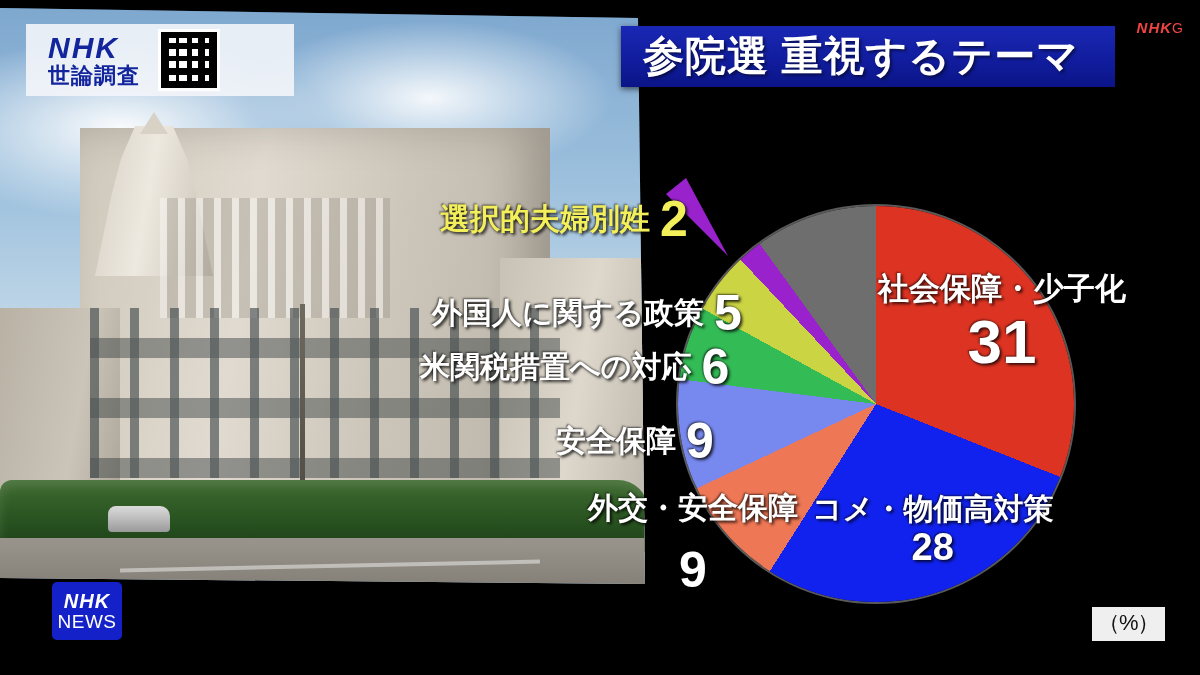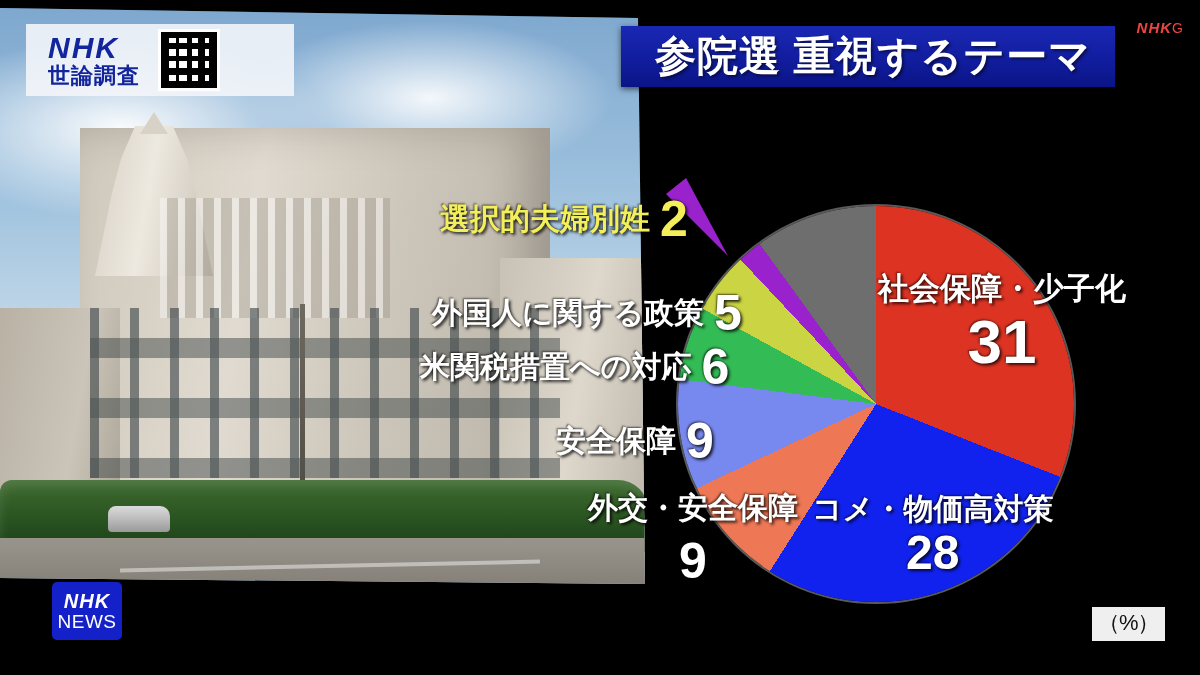--- a/index.html
+++ b/index.html
@@ -141,21 +141,21 @@
   }
   .news-badge .n1 { font-size: 20px; font-weight: 700; font-style: italic; letter-spacing: 1px; }
   .news-badge .n2 { font-size: 19px; font-weight: 400; letter-spacing: .5px; }
 
   
   .title-bar {
     position: absolute; left: 621px; top: 26px;
     width: 494px; height: 61px;
     background: linear-gradient(#1a27b4, #101c9c 60%, #0b1486);
     display: flex; align-items: center;
-    padding-left: 34px;
+    padding-left: 22px;
     box-shadow: 0 2px 6px rgba(0,0,0,.6);
   }
   .title-bar .tl {
     color: #fff; font-size: 41px; font-weight: 700;
     letter-spacing: 1px;
     text-shadow: 2px 2px 3px rgba(0,0,0,.5);
     white-space: nowrap;
   }
   .nhk-g {
     position: absolute; right: 16px; top: 19px;
@@ -188,40 +188,40 @@
     color: #fff;
     font-weight: 700;
     text-align: center;
     text-shadow: 2px 2px 3px rgba(0,0,0,.75), -1px -1px 2px rgba(0,0,0,.55);
     line-height: 1.1;
     white-space: nowrap;
   }
   .slice-social { left: 878px; top: 272px; font-size: 31px; }
   .slice-social .num { font-size: 62px; display: block; margin-top: 2px; }
   .slice-rice { left: 812px; top: 492px; font-size: 30px; }
-  .slice-rice .num { font-size: 48px; display: block; margin-top: 2px; }
+  .slice-rice .num { font-size: 38px; display: block; margin-top: 2px; }
 
   
   .callout {
     position: absolute;
     display: flex; align-items: center; gap: 10px;
     white-space: nowrap;
     font-weight: 700;
     text-shadow: 2px 2px 3px rgba(0,0,0,.8), -1px -1px 2px rgba(0,0,0,.6);
   }
   .callout .lab { font-size: 30px; }
   .callout .num { font-size: 50px; }
   .c-yellow { color: #f2ef5a; }
   .c-white  { color: #ffffff; }
 
   .co-fufu    { left: 440px; top: 190px; }
   .co-foreign { left: 432px; top: 284px; justify-content: center; }
   .co-tariff  { left: 420px; top: 338px; }
   .co-money   { left: 556px; top: 412px; }
-  .co-diplo   { left: 588px; top: 488px; flex-direction: column; gap: 3px; align-items: center; }
+  .co-diplo   { left: 588px; top: 488px; flex-direction: column; gap: 12px; align-items: center; }
 
   
   .unit {
     position: absolute; left: 1092px; top: 607px;
     background: #efefef; color: #111;
     font-size: 22px; font-weight: 400;
     padding: 1px 6px 3px;
     letter-spacing: -1px;
   }
 </style>

